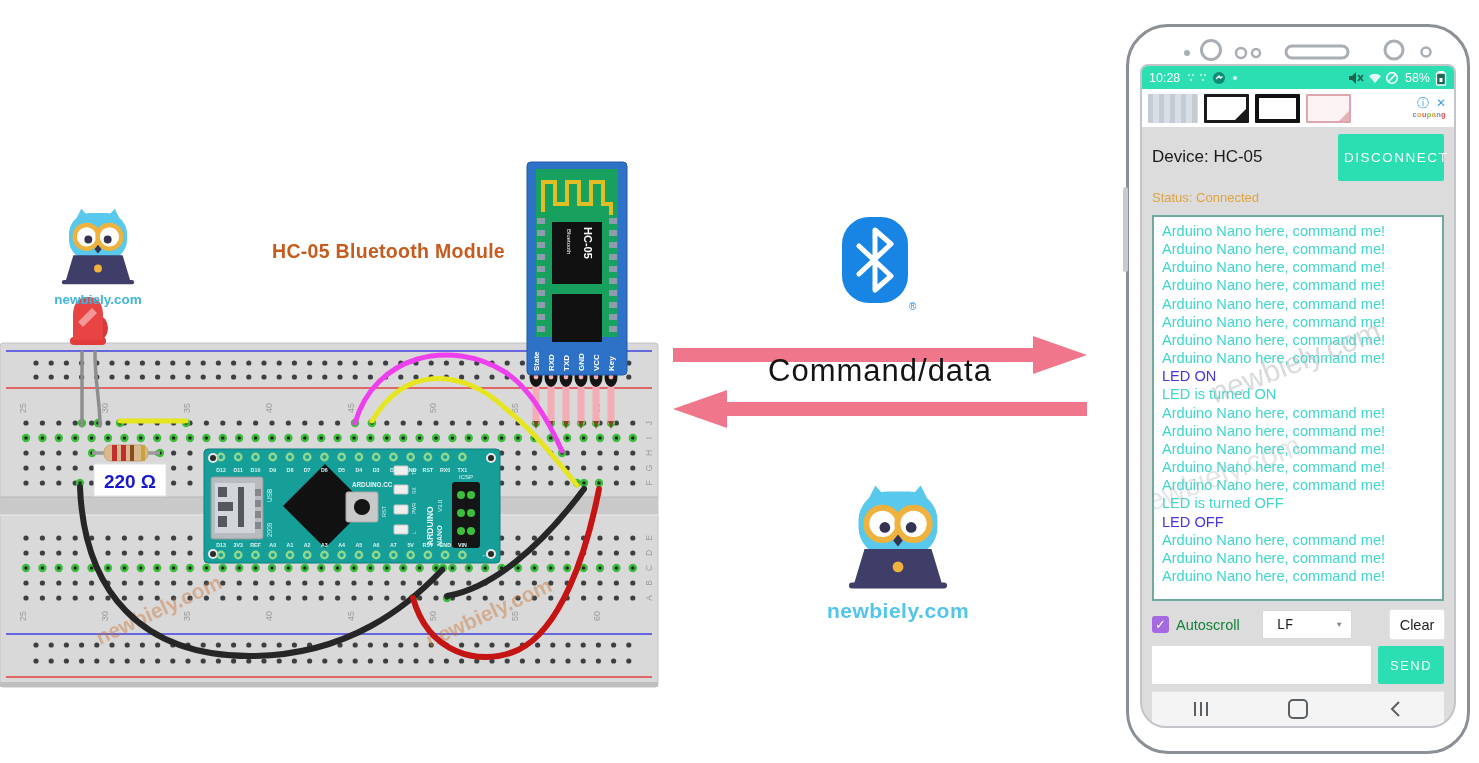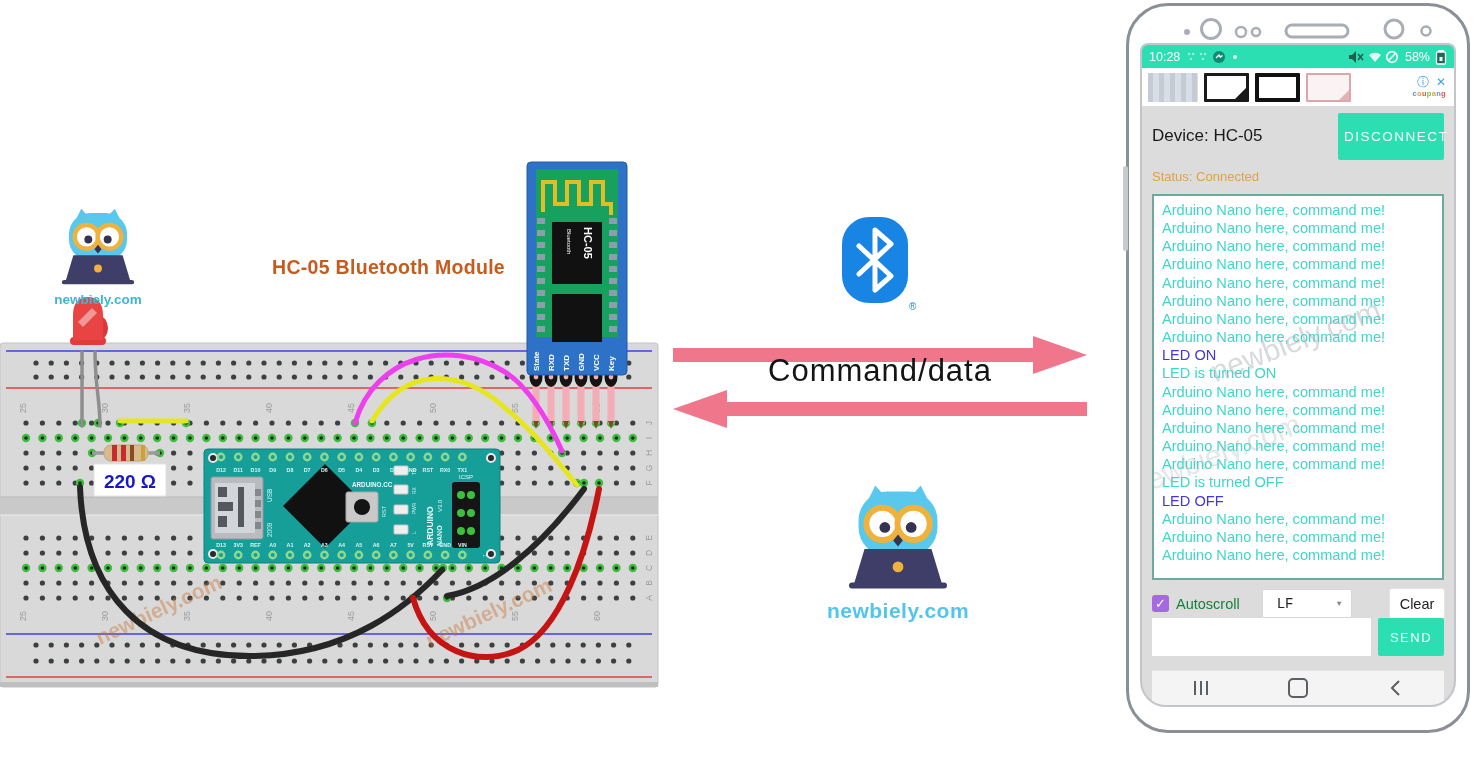--- a/index.html
+++ b/index.html
@@ -2,38 +2,38 @@
 <html style="--teal: #2BDFB2; --termc: #3FD6CC; --cmdc: #4534E0; --statusc: #E0A33F; --purplec: #A569E3; --arrowc: #F0768B; --heading: #C75B1E;"><head>
 <meta charset="utf-8">
 <style>
   html,body{margin:0;padding:0;background:#fff;}
   .canvas{position:relative;width:1479px;height:763px;background:#ffffff;overflow:hidden;
           font-family:"Liberation Sans",sans-serif;}
   .abs{position:absolute;}
 
   
   #circuit{position:absolute;left:0;top:0;}
-  .heading{position:absolute;left:272px;top:256px;font-size:19.5px;font-weight:bold;
+  .heading{position:absolute;left:272px;top:240px;font-size:19.5px;font-weight:bold;
            color:var(--heading,#C75B1E);letter-spacing:.3px;}
   .owl-box{position:absolute;text-align:center;}
   .owl-box .site{font-weight:bold;}
   #owl-small{left:40px;top:206px;width:116px;}
   #owl-small .site{font-size:13.5px;color:#3EB6D8;margin-top:1px;}
   #owl-big{left:810px;top:482px;width:176px;}
   #owl-big .site{font-size:21px;color:#52C5EC;margin-top:3px;letter-spacing:.5px;}
 
   
   #bt-logo{position:absolute;left:838px;top:215px;}
   .cmd-label{position:absolute;left:660px;top:353px;width:440px;text-align:center;
              font-size:31px;color:#141414;letter-spacing:1px;}
   .arrow{position:absolute;left:673px;}
   #arrow-right{top:335px;} #arrow-left{top:389px;}
 
   
-  .phone{position:absolute;left:1126px;top:3px;width:344px;height:730px;
+  .phone{position:absolute;left:1126px;top:24px;width:344px;height:730px;
          background:#fff;border:3px solid #8A9095;border-radius:42px;box-sizing:border-box;}
   .side-nub{position:absolute;left:-6px;top:160px;width:5px;height:85px;background:#C7CBCF;border-radius:3px;}
   .sensors{position:absolute;left:0;top:6px;}
   .screen{position:absolute;left:11px;top:37px;width:312px;height:660px;
           border:2px solid #C2C6CA;border-radius:8px 8px 26px 26px;overflow:hidden;
           display:flex;flex-direction:column;background:#DCDCDC;box-sizing:content-box;}
   .status-bar{height:23px;background:var(--teal,#2BDFB2);display:flex;align-items:center;
               padding:0 7px;color:#fff;font-size:12.5px;gap:5px;flex:none;}
   .status-bar .grow{flex:1;}
   .ad-banner{height:38px;background:#fff;display:flex;align-items:center;gap:6px;padding:0 6px;flex:none;}
@@ -64,21 +64,21 @@
   .controls-row{margin-top:9px;display:flex;align-items:center;height:29px;flex:none;}
   .checkbox{width:17px;height:17px;background:var(--purplec,#A569E3);border-radius:3px;color:#fff;
             font-size:13px;line-height:17px;text-align:center;flex:none;}
   .autoscroll-label{margin-left:7px;font-size:14.5px;color:#15803d;}
   .dropdown{margin-left:22px;width:90px;height:29px;background:#fff;border:1px solid #D7D7D7;border-radius:2px;
             display:flex;align-items:center;justify-content:space-between;padding:0 9px 0 14px;
             font-size:14px;color:#222;box-sizing:border-box;font-family:Liberation Mono, monospace;}
   .caret{font-size:8px;color:#888;}
   .clear-btn{margin-left:auto;width:54px;height:29px;background:#fff;border:none;border-radius:2px;
              font-size:14.5px;color:#222;box-shadow:0 0 0 1px #E4E4E4;font-family:inherit;}
-  .input-row{display:flex;height:38px;flex:none;}
+  .input-row{margin-top:7px;display:flex;height:38px;flex:none;}
   .msg-input{flex:1;border:none;border-radius:1px;background:#fff;font-size:15px;padding:0 8px;font-family:inherit;}
   .send{width:66px;margin-left:7px;height:38px;font-size:13px;}
   .nav-bar{margin-top:auto;height:34px;background:#F4F4F4;border-top:1px solid #E4E4E4;
            display:flex;align-items:center;flex:none;}
   .nav-slot{flex:1;display:flex;justify-content:center;align-items:center;}
   .recents{display:flex;gap:4px;} .recents i{width:2px;height:14px;background:#5A5F63;}
   .home{width:16px;height:16px;border:2px solid #5A5F63;border-radius:5px;}
   svg text{font-family:"Liberation Sans",sans-serif;}
 </style>
 </head>

